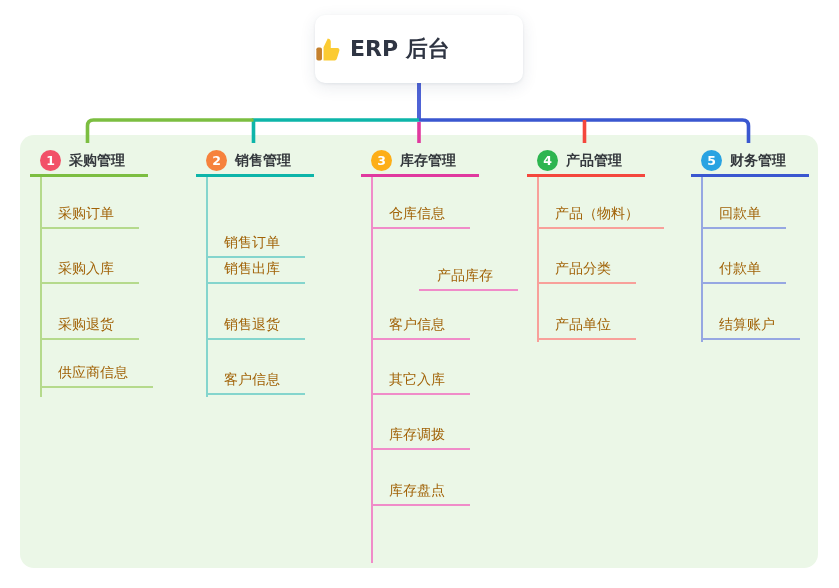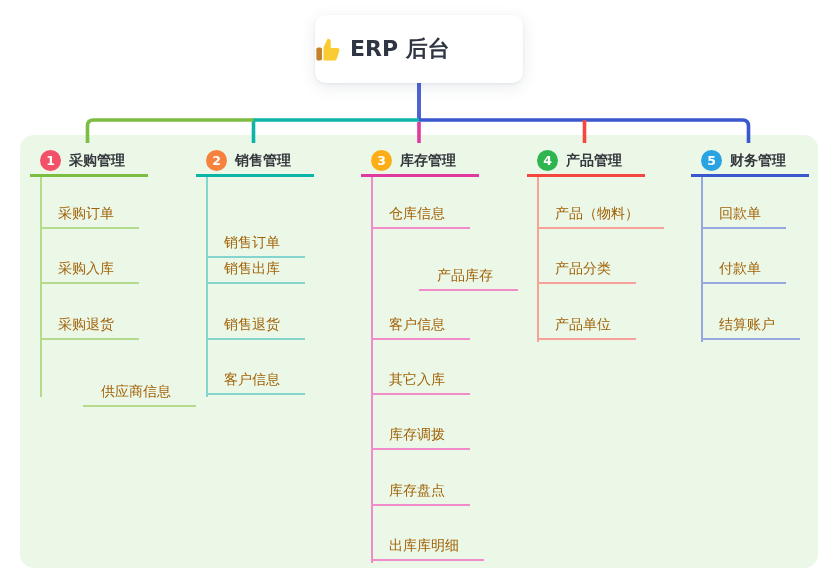--- a/index.html
+++ b/index.html
@@ -60,21 +60,21 @@
   <div id="branches">
       <div class="branch" style="left: 30px; --c: #7cbe41; --b: #f25168; --l: #b5da8c;">
       <div class="branch-title">
         <span class="badge">1</span>
         <span class="branch-title-label">采购管理</span>
       </div>
       <div class="vline" style="height: 219.9px;"></div>
     <div class="child" style="top: 56px;">采购订单</div>
         <div class="child" style="top: 111.3px;">采购入库</div>
         <div class="child" style="top: 166.6px;">采购退货</div>
-        <div class="child" style="top: 234px; margin-left: 43px;">供应商信息</div>
+        <div class="child" style="top: 215px;">供应商信息</div>
       </div>
       <div class="branch" style="left: 196px; --c: #0db5a9; --b: #f6823d; --l: #84d5cd;">
       <div class="branch-title">
         <span class="badge">2</span>
         <span class="branch-title-label">销售管理</span>
       </div>
       <div class="vline" style="height: 219.9px;"></div>
     <div class="child" style="top: 56px; margin-top: 29px;">销售订单</div>
         <div class="child" style="top: 111.3px;">销售出库</div>
         <div class="child" style="top: 166.6px;">销售退货</div>
@@ -85,21 +85,20 @@
         <span class="badge">3</span>
         <span class="branch-title-label">库存管理</span>
       </div>
       <div class="vline" style="height: 385.8px;"></div>
     <div class="child" style="top: 56px;">仓库信息</div>
         <div class="child" style="top: 118px; margin-left: 48px;">产品库存</div>
         <div class="child" style="top: 166.6px;">客户信息</div>
         <div class="child" style="top: 221.9px;">其它入库</div>
         <div class="child" style="top: 277.2px;">库存调拨</div>
         <div class="child" style="top: 332.5px;">库存盘点</div>
-        <div class="child" style="top: 387.8px;">出库库明细</div>
       </div>
       <div class="branch" style="left: 527px; --c: #f4473d; --b: #2eb550; --l: #f8a09a;">
       <div class="branch-title">
         <span class="badge">4</span>
         <span class="branch-title-label">产品管理</span>
       </div>
       <div class="vline" style="height: 164.6px;"></div>
     <div class="child" style="top: 56px;">产品（物料）</div>
         <div class="child" style="top: 111.3px;">产品分类</div>
         <div class="child" style="top: 166.6px;">产品单位</div>

